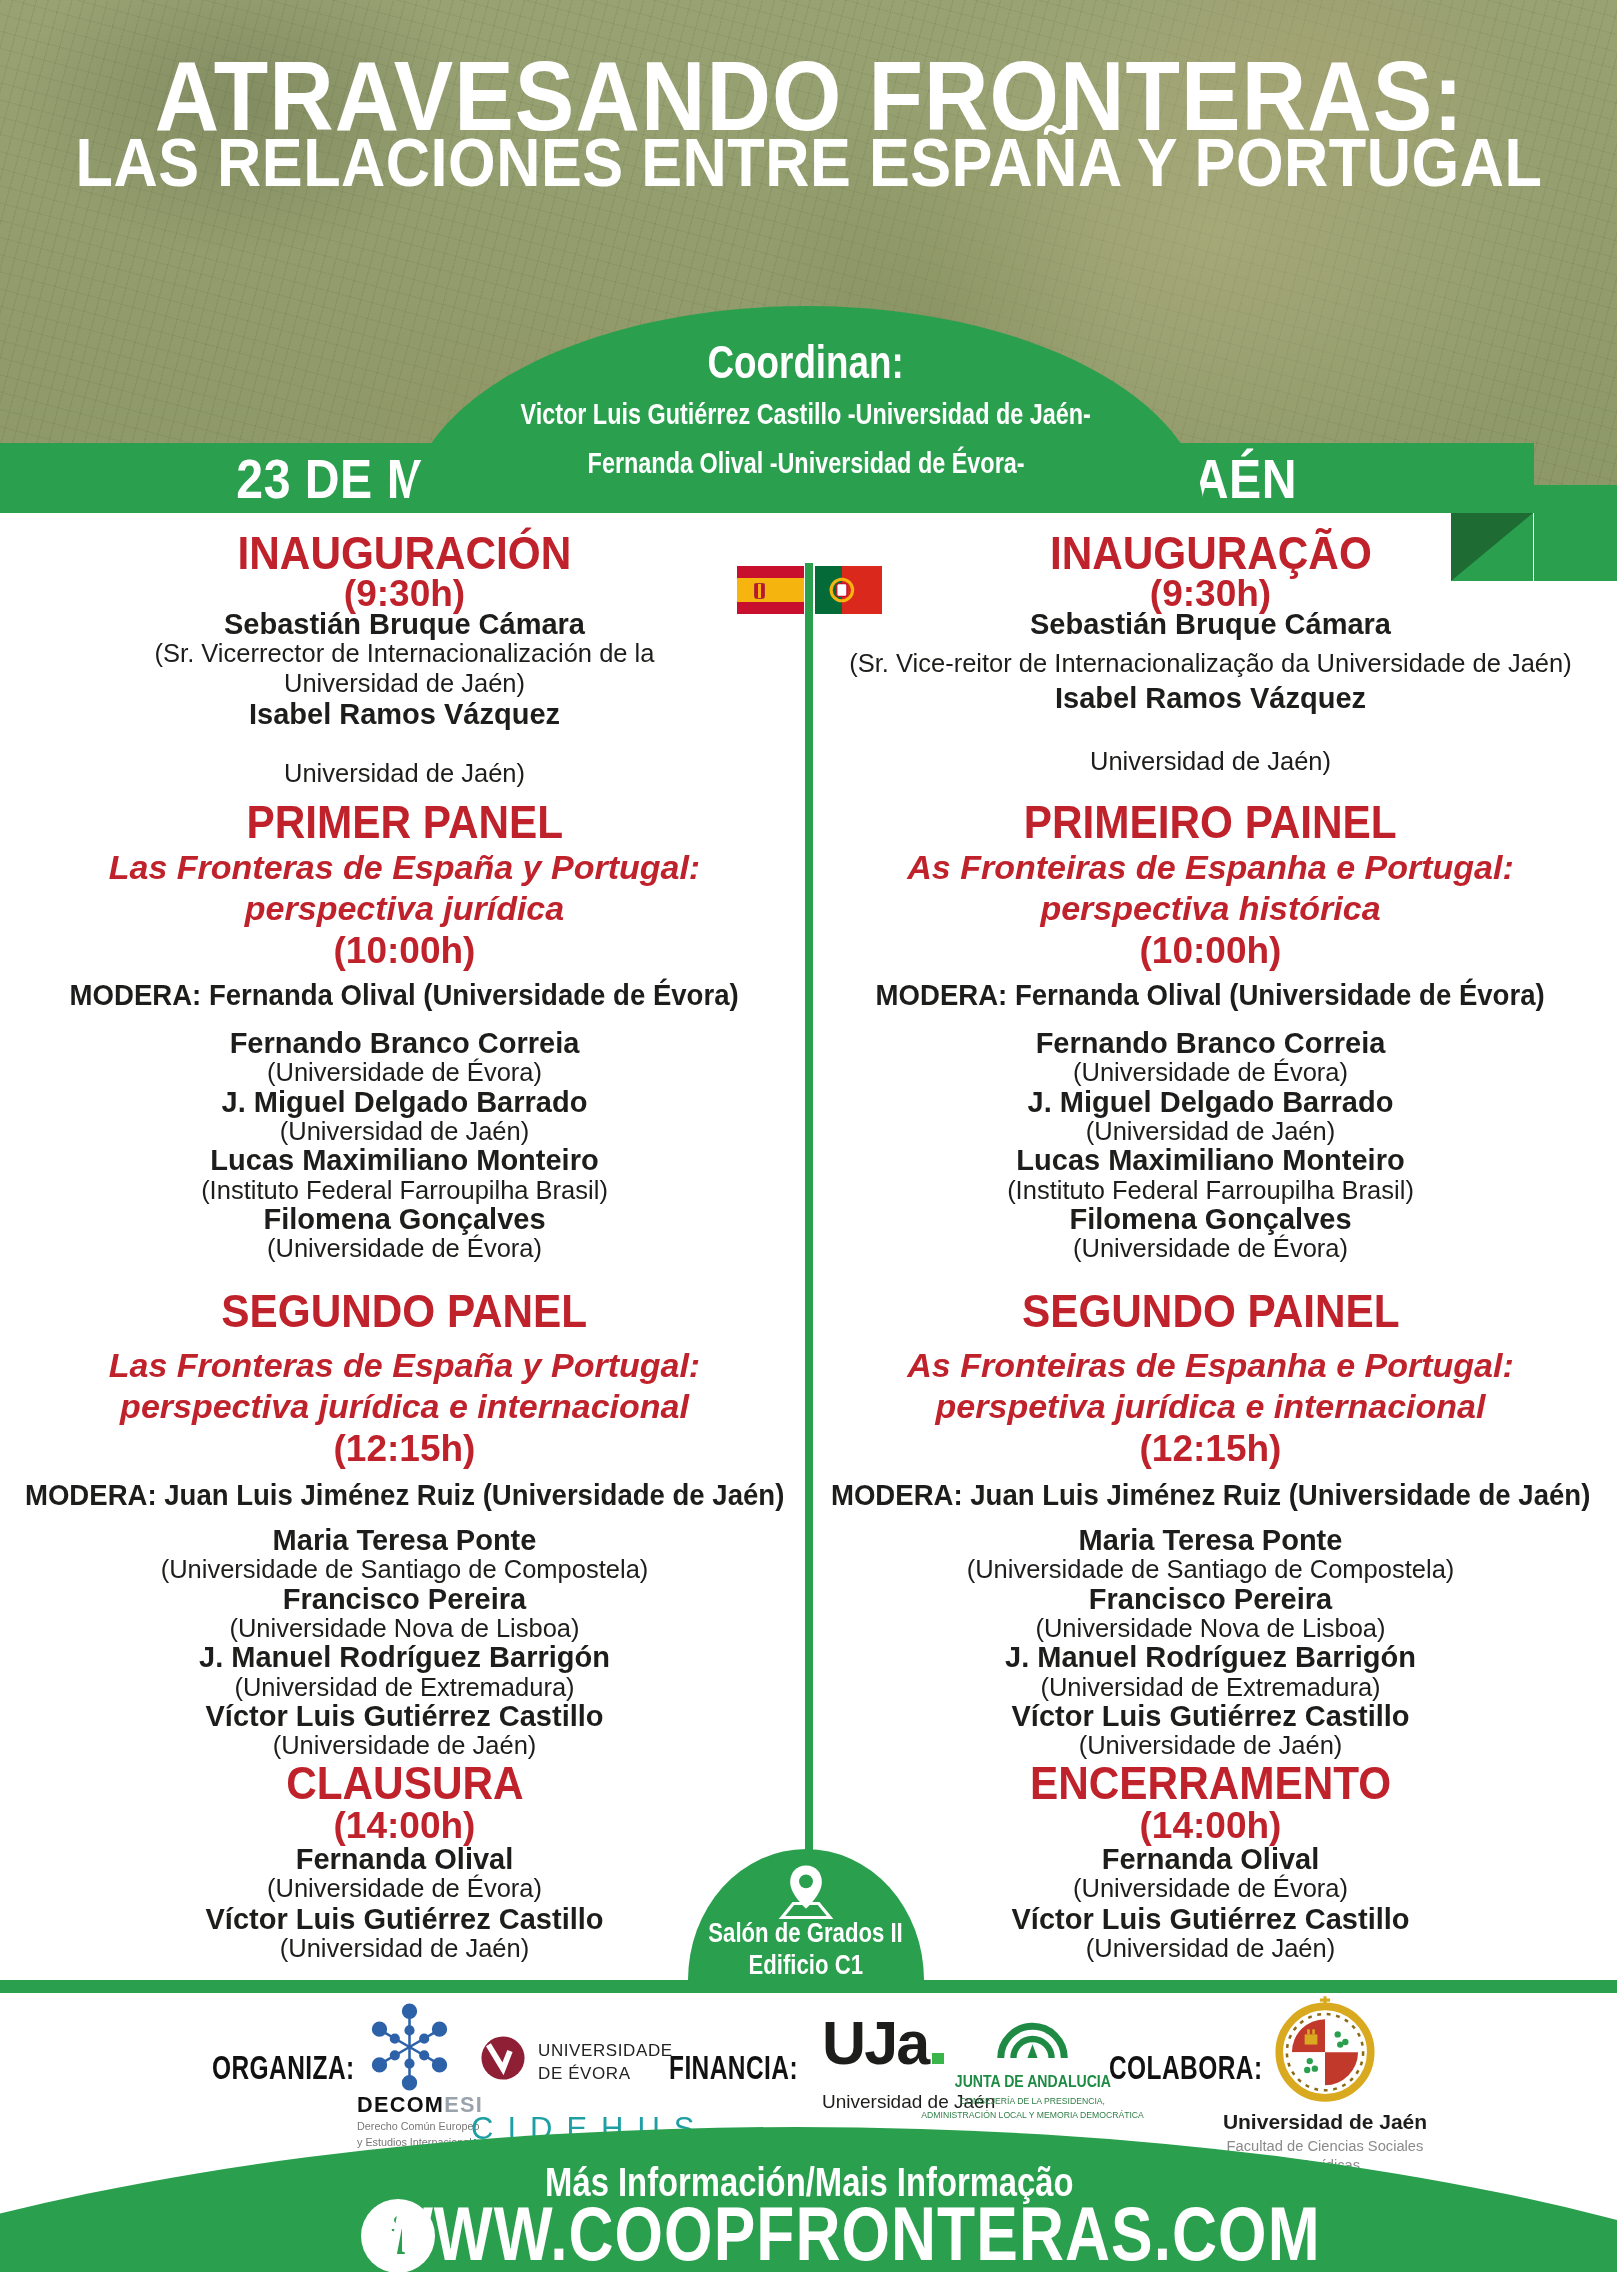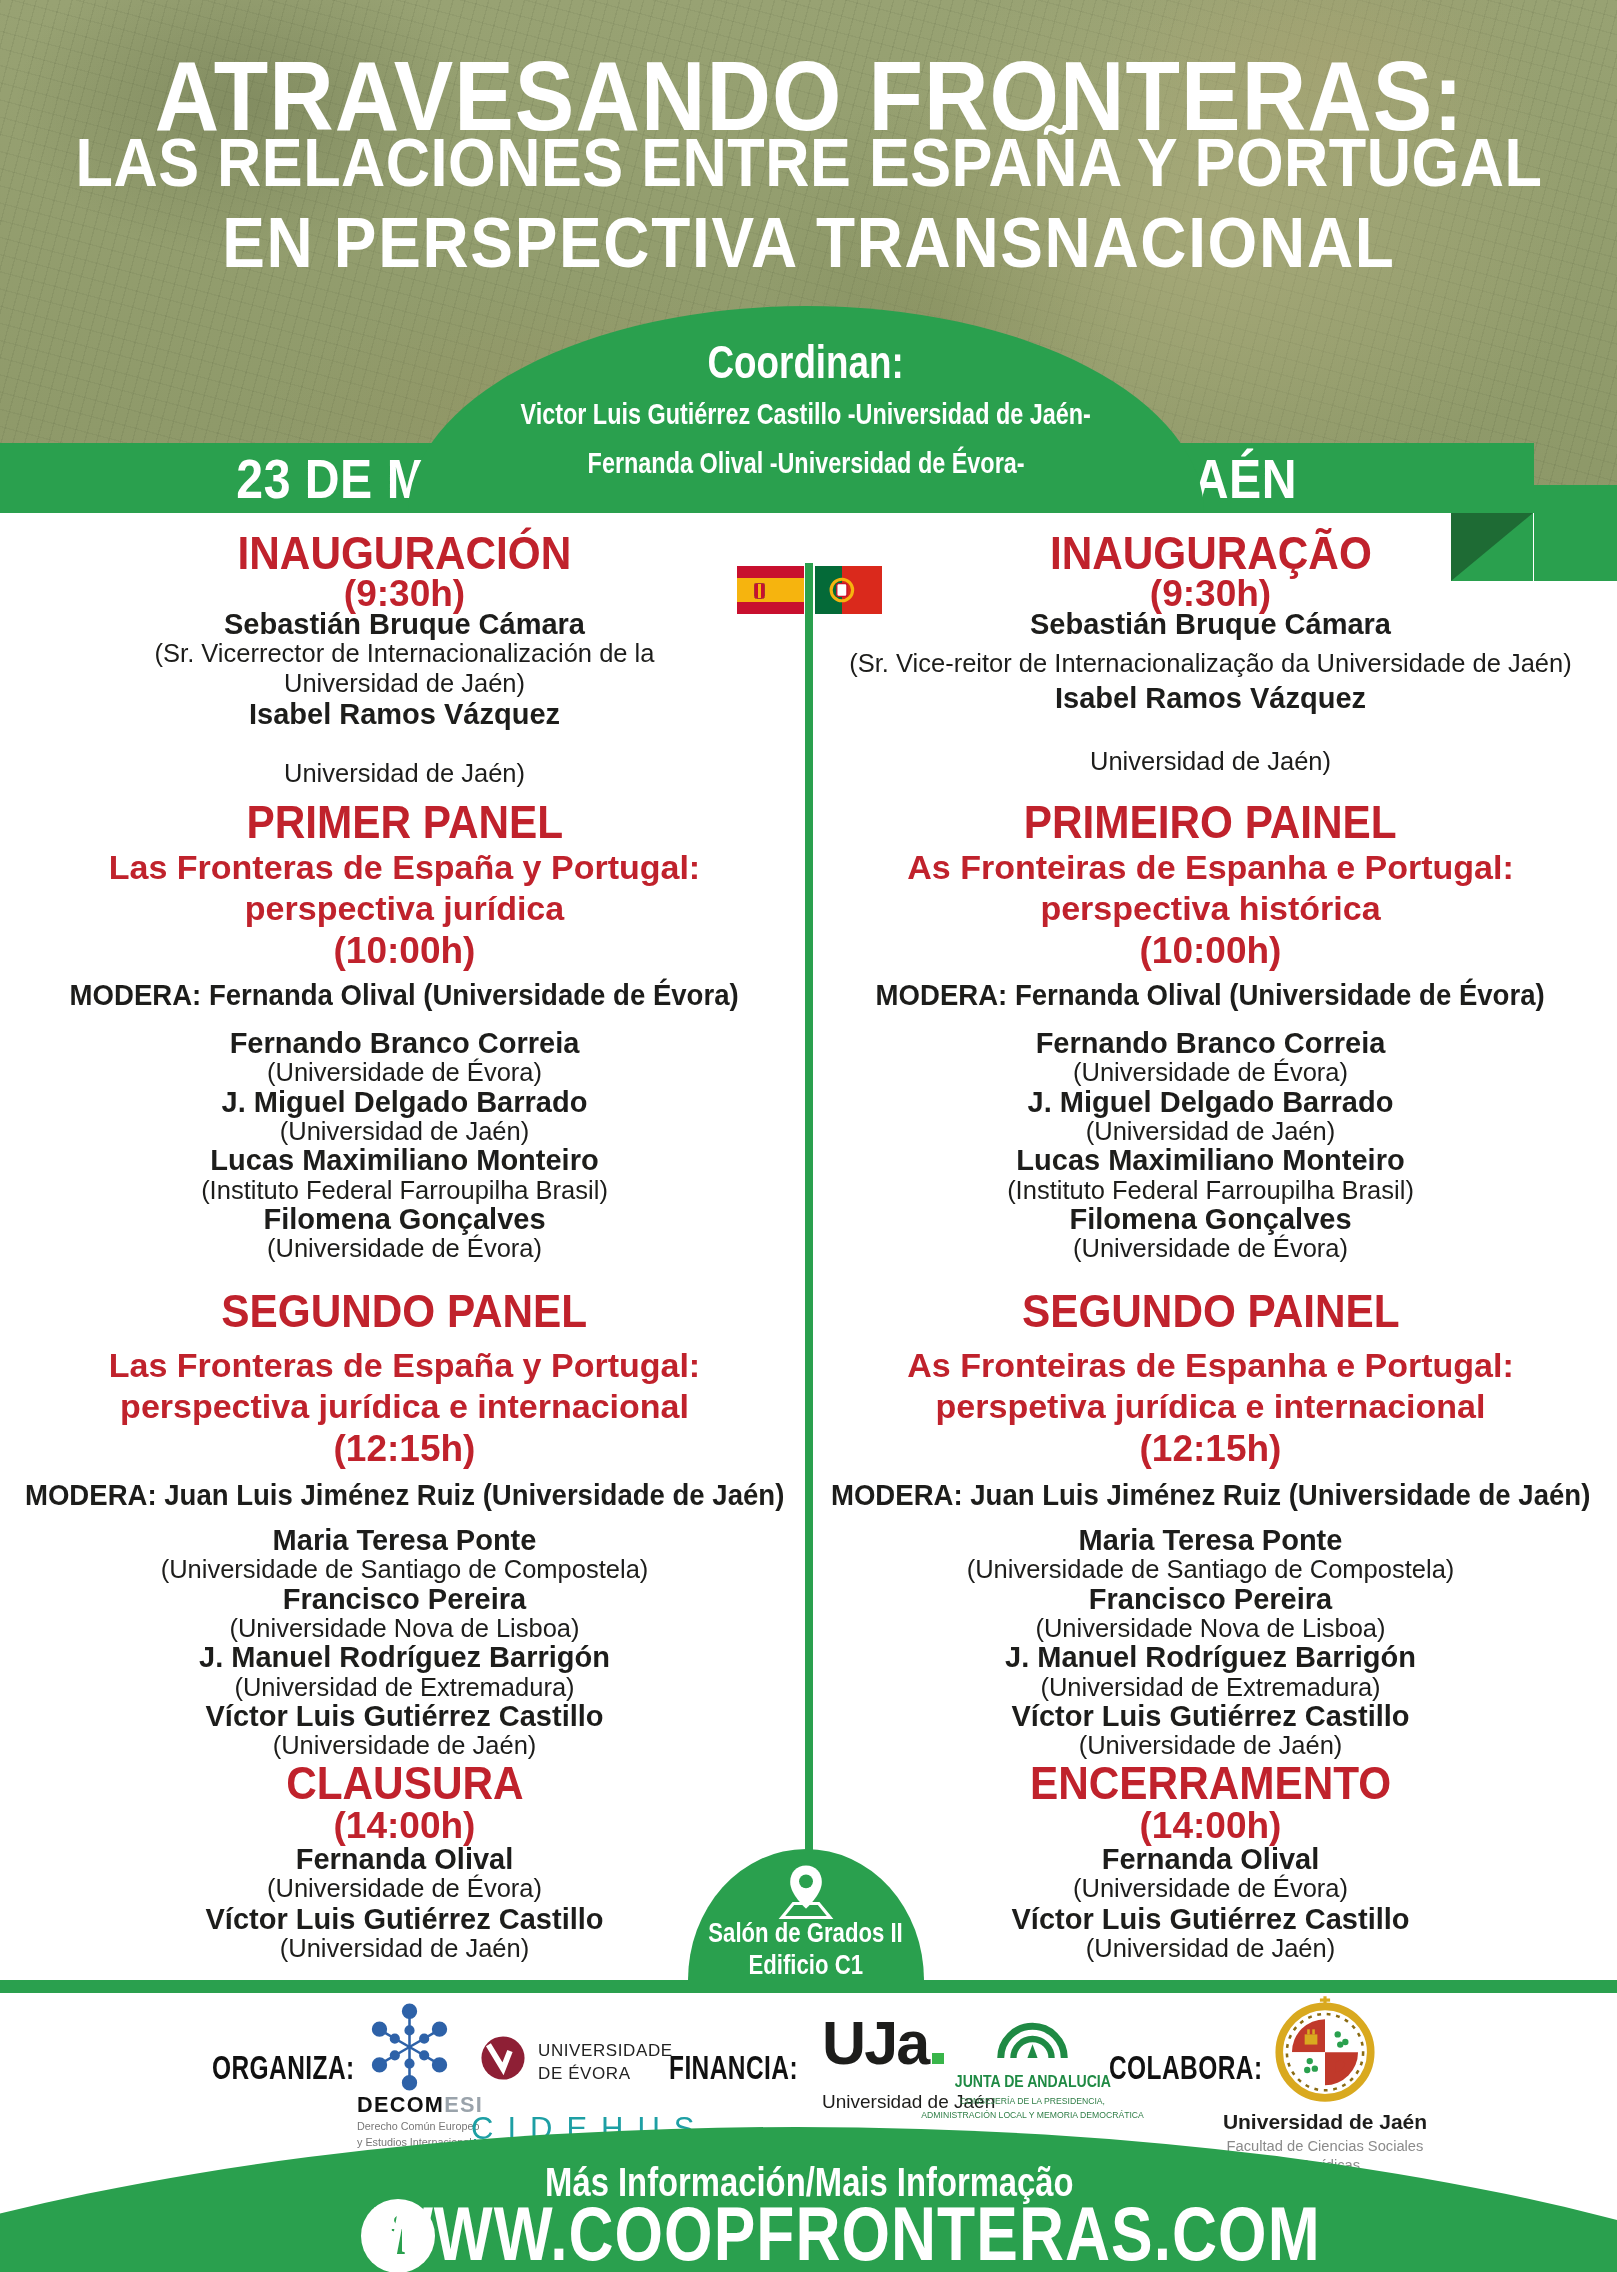--- a/index.html
+++ b/index.html
@@ -45,21 +45,21 @@
   .es-crest{position:absolute;left:16.6px;top:17px;width:9.6px;height:14px;
     background:linear-gradient(90deg,#c8102e 0 30%,#f6b40e 30% 70%,#c8102e 70% 100%);
     border:0.6px solid #a33;border-radius:1.3px 1.3px 2.5px 2.5px;}
   .flag-pt{left:815px;background:linear-gradient(90deg,#046a38 0 40%,#da291c 40% 100%);}
   
   .col{position:absolute;top:522px;height:1465px;}
   .col-left{left:19px;width:771px;}
   .col-right{left:828px;width:765px;}
   .sec-title{font-size:47px;font-weight:bold;color:#c0222c;letter-spacing:0;transform:scaleX(.90);}
   .time{font-size:37px;font-weight:bold;color:#c0222c;}
-  .sub{font-size:34px;font-weight:bold;color:#c0222c;}
+  .sub{font-size:34px;font-weight:bold;font-style:italic;color:#c0222c;}
   .name{font-size:29px;font-weight:bold;color:#1d1d1b;}
   .aff{font-size:25.5px;color:#1d1d1b;}
   .mod{font-size:29px;font-weight:bold;color:#1d1d1b;transform:scaleX(.95);}
   
   .loc-dome{position:absolute;left:688px;top:1849px;width:236px;height:131px;background:#2aa04e;
     border-radius:50% 50% 0 0 / 100% 100% 0 0;}
   .loc-line{font-size:27px;font-weight:bold;color:#fff;transform:scaleX(.82);}
   .thin-band{position:absolute;left:0;top:1980px;width:1618px;height:12.7px;background:#2aa04e;}
   
   .org-label{font-size:34px;font-weight:bold;color:#111;letter-spacing:0.6px;transform:scaleX(.72);transform-origin:left center;white-space:nowrap;position:absolute;}
@@ -88,23 +88,20 @@
 </style>
 </head>
 <body>
 
 <div class="map-header">
   <div class="line" style="top:45px;height:102px;align-items:center;">
     <span class="t1">ATRAVESANDO FRONTERAS:</span>
   </div>
   <div class="line" style="top:124px;height:76px;align-items:center;">
     <span class="t2">LAS RELACIONES ENTRE ESPAÑA Y PORTUGAL</span>
-  </div>
-  <div class="line" style="top:204px;height:76px;align-items:center;">
-    <span class="t3">EN PERSPECTIVA TRANSNACIONAL</span>
   </div>
 </div>
 
 <div class="date-band">
   <div class="line" style="top:6.4px;height:59px;align-items:center;">
     <span class="date-text">23 DE MARZO 2018 - UNIVERSIDAD DE JAÉN</span>
   </div>
 </div>
 <div class="ribbon-a"></div>
 <div class="ribbon-b"></div>

